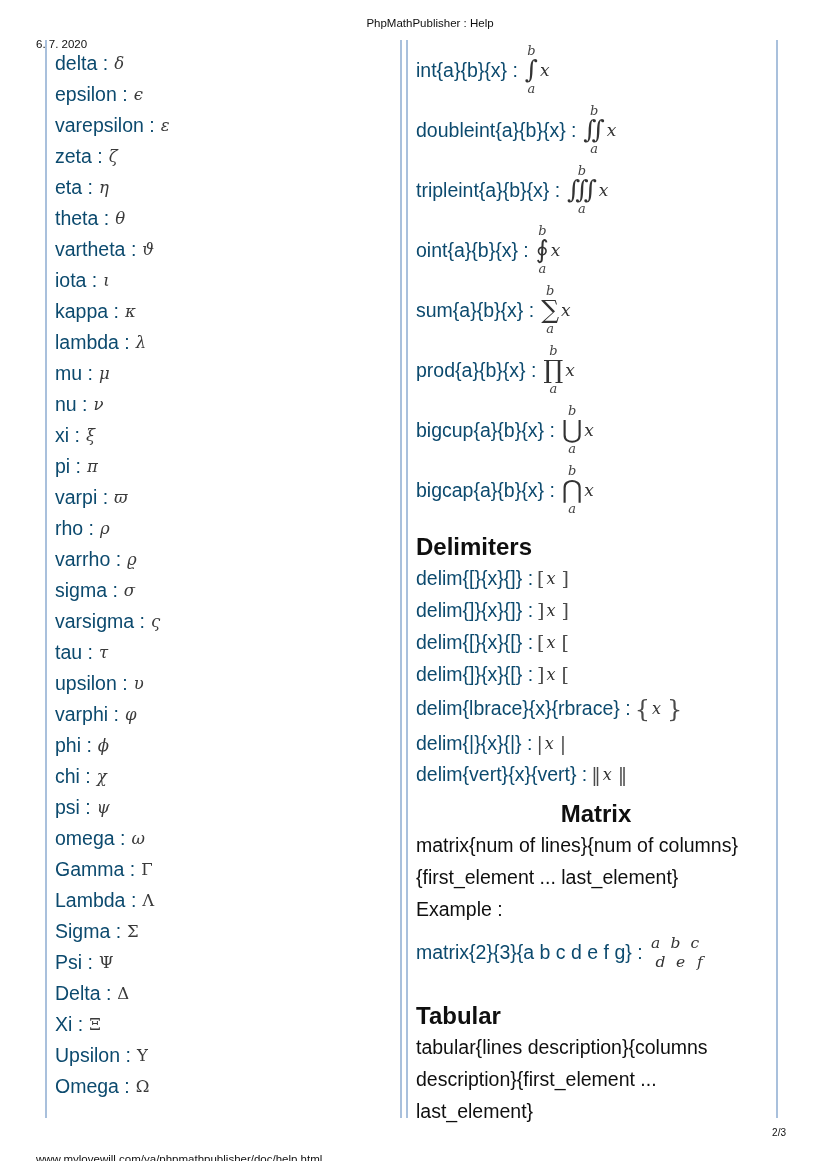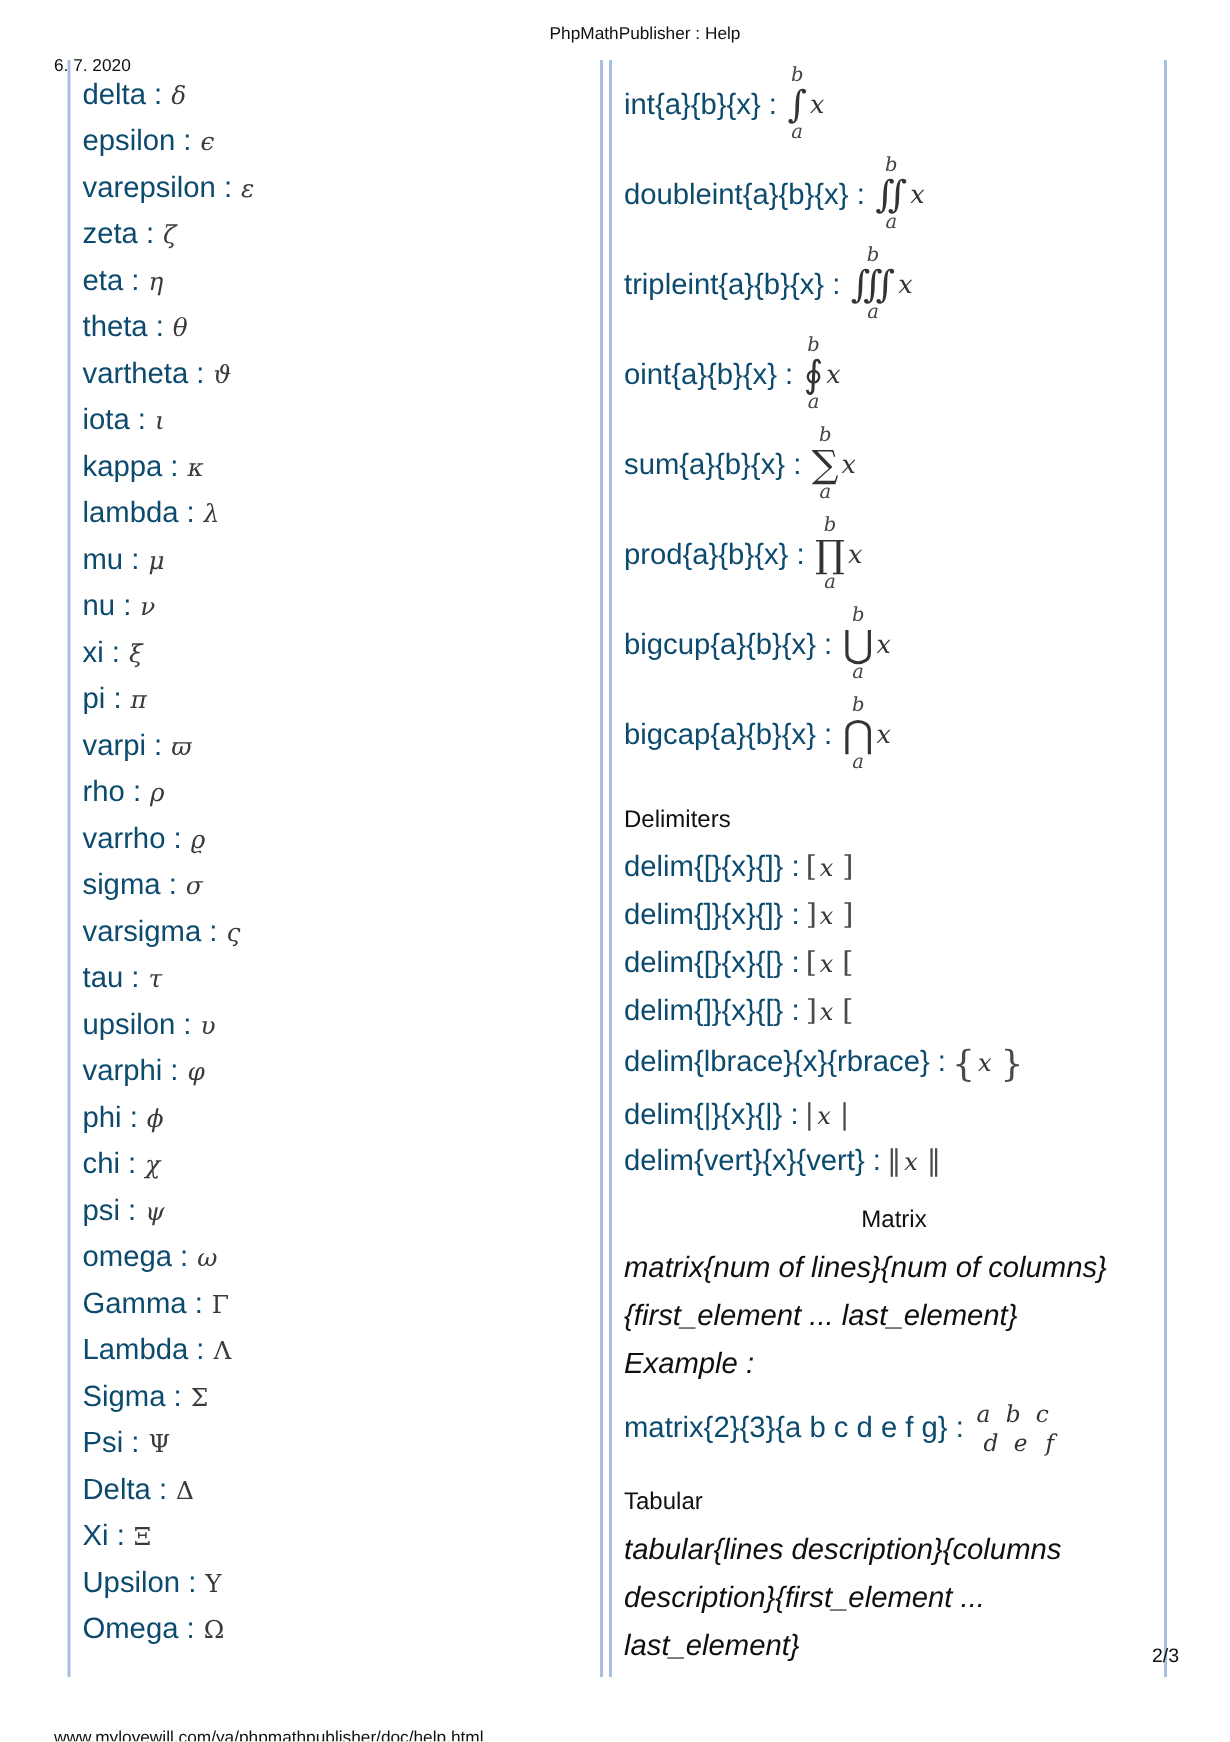--- a/index.html
+++ b/index.html
@@ -8,38 +8,38 @@
     width:820px;height:1161px;
     background:#ffffff;
     font-family:"Liberation Sans",sans-serif;
     color:#0f0f0f;
     overflow:hidden;
   }
   
   .hdr-date{position:absolute;left:36px;top:17px;font-size:11.5px;margin-top:21px;}
   .hdr-title{position:absolute;left:0;top:17px;width:860px;text-align:center;font-size:11.5px;}
   .ftr-url{position:absolute;left:36px;top:1153px;font-size:11.5px;}
-  .ftr-page{position:absolute;right:34px;top:1096px;font-size:13px;}
+  .ftr-page{position:absolute;right:34px;top:1127px;font-size:10px;}
 
   
   .col{
     position:absolute;top:40px;height:1078px;
     border-left:2px solid var(--rule);
     border-right:2px solid var(--rule);
     box-sizing:border-box;
   }
   .col-left{left:45px;width:357px;padding:8px 0 0 8px;}
   .col-right{left:406px;width:372px;padding:0 0 0 8px;}
 
   .txt{font-size:19.5px;color:#0c4a6e;white-space:nowrap;}
-  .line{font-size:19.5px;line-height:32px;white-space:nowrap;font-style:italic;}
-  .heading{font-size:16px;font-weight:400;line-height:30px;}
+  .line{font-size:19.5px;line-height:32px;white-space:nowrap;}
+  .heading{font-size:24px;font-weight:700;line-height:30px;}
   .h-delim{margin-top:12px;}
   .h-matrix{margin-top:10px;text-align:center;}
-  .h-tabular{margin-top:8px;}
+  .h-tabular{margin-top:22px;}
 
   
   .greek-row{height:31px;display:flex;align-items:center;}
   .gsym{font-family:"DejaVu Serif",serif;font-style:italic;font-size:16.5px;color:#3a3a3a;margin-left:6px;}
   .gsym.upright{font-style:normal;}
 
   
   .op-row{height:60px;display:flex;align-items:center;}
   .opstack{display:inline-flex;flex-direction:column;align-items:center;margin-left:7px;}
   .lim{font-family:"DejaVu Serif",serif;font-style:italic;font-size:13px;line-height:12px;color:#444;}

